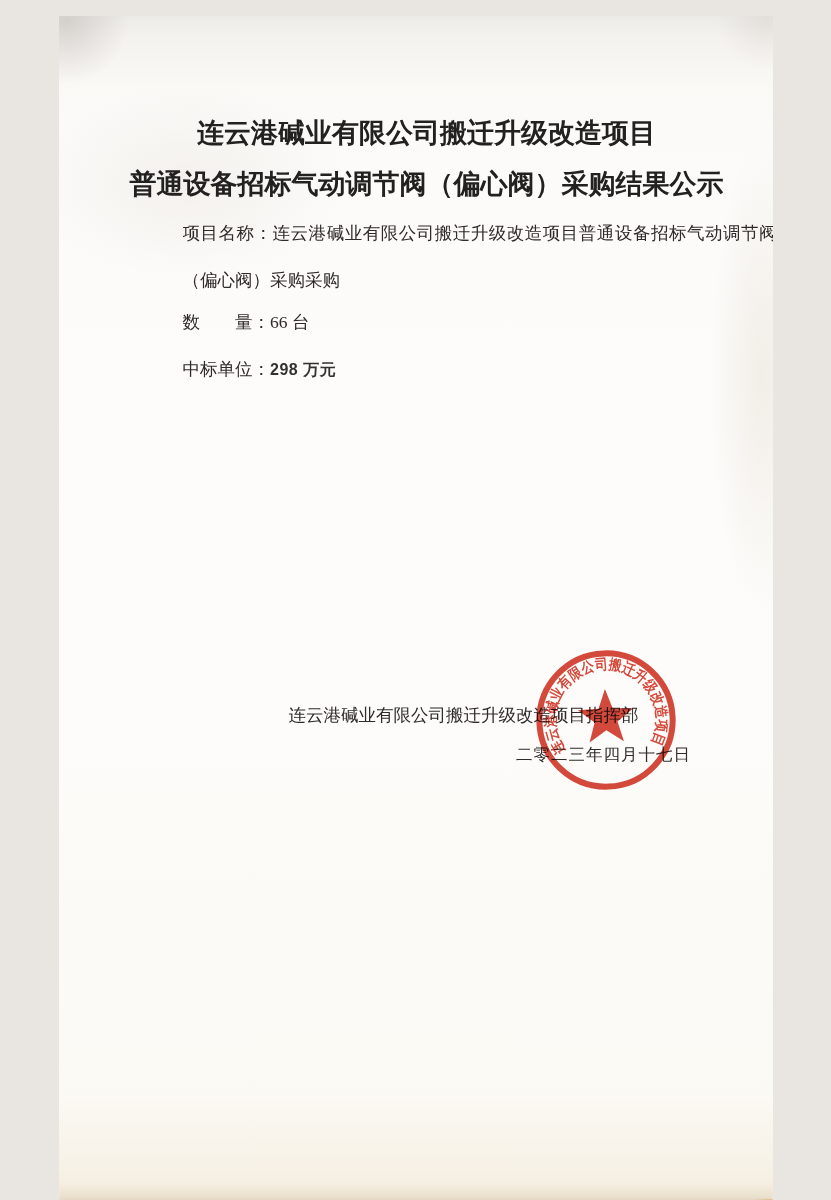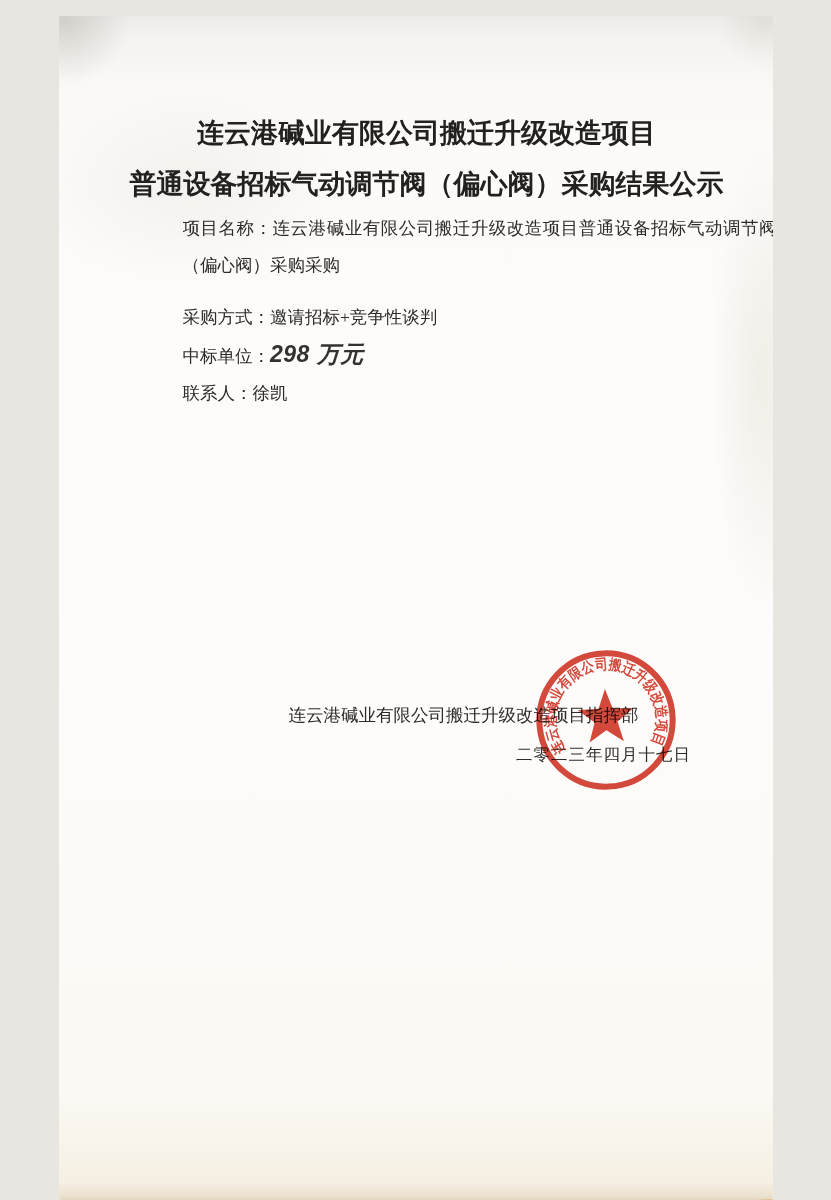--- a/index.html
+++ b/index.html
@@ -24,32 +24,32 @@
     transform:translateX(11px);
     font-family:"Liberation Sans","DejaVu Sans",sans-serif;
     font-weight:bold;color:#222120;
     font-size:27px;line-height:34px;letter-spacing:0px;
   }
   .title1{top:100px;}
   .title2{top:151px;}
   
   .body{
     position:absolute;left:124px;top:194px;width:594px;
-    font-size:17.5px;line-height:37px;
+    font-size:17.5px;line-height:47px;
     text-align:justify;
   }
   .para{margin:0;overflow:hidden;}
   .para.two{height:89px;}
   .para.three{height:134px;}
   .row{white-space:nowrap;}
   .lab{color:#2e2b29;}
   .val{color:#2e2b29;}
   .num{
     font-family:"Liberation Sans","DejaVu Sans",sans-serif;
-    font-weight:bold;font-size:23px;color:#34322f;letter-spacing:.5px;font-style:italic;
+    font-weight:bold;font-size:16px;color:#34322f;letter-spacing:.5px;
   }
   
   .signature{
     position:absolute;top:687px;left:0;right:134px;
     text-align:right;font-size:17.5px;color:#2e2b29;white-space:nowrap;
   }
   .dateline{
     position:absolute;top:728px;left:400px;width:290px;
     text-align:center;font-size:16.5px;letter-spacing:1px;color:#2e2b29;white-space:nowrap;
   }
@@ -83,28 +83,27 @@
 
 <div class="page">
 
   <div class="title title1">连云港碱业有限公司搬迁升级改造项目</div>
   <div class="title title2">普通设备招标气动调节阀（偏心阀）采购结果公示</div>
 
   <div class="body">
 
     <p class="para two"><span class="lab">项目名称：</span><span class="val">连云港碱业有限公司搬迁升级改造项目普通设备招标气动调节阀（偏心阀）采购采购</span></p>
 
+    <div class="row"><span class="lab">数　　量：</span><span class="val">66 台</span></div>
 
-    <div class="row"><span class="lab">采购方式：</span><span class="val">邀请招标+竞争性谈判</span></div>
 
 
     <div class="row"><span class="lab">中标单位：</span><span class="val num">298 万元</span></div>
 
 
-    <div class="row"><span class="lab">联系人：</span><span class="val">徐凯</span></div>
 
 
   </div>
 
   <div class="signature">连云港碱业有限公司搬迁升级改造项目指挥部</div>
   <div class="dateline">二零二三年四月十七日</div>
 
   <svg class="stamp" viewBox="0 0 200 200" xmlns="http://www.w3.org/2000/svg" xmlns:xlink="http://www.w3.org/1999/xlink">
     <defs>
       <path id="sealArc" d="M 51.7 133.8 A 59 59 0 1 1 148.3 133.8" fill="none"></path>

